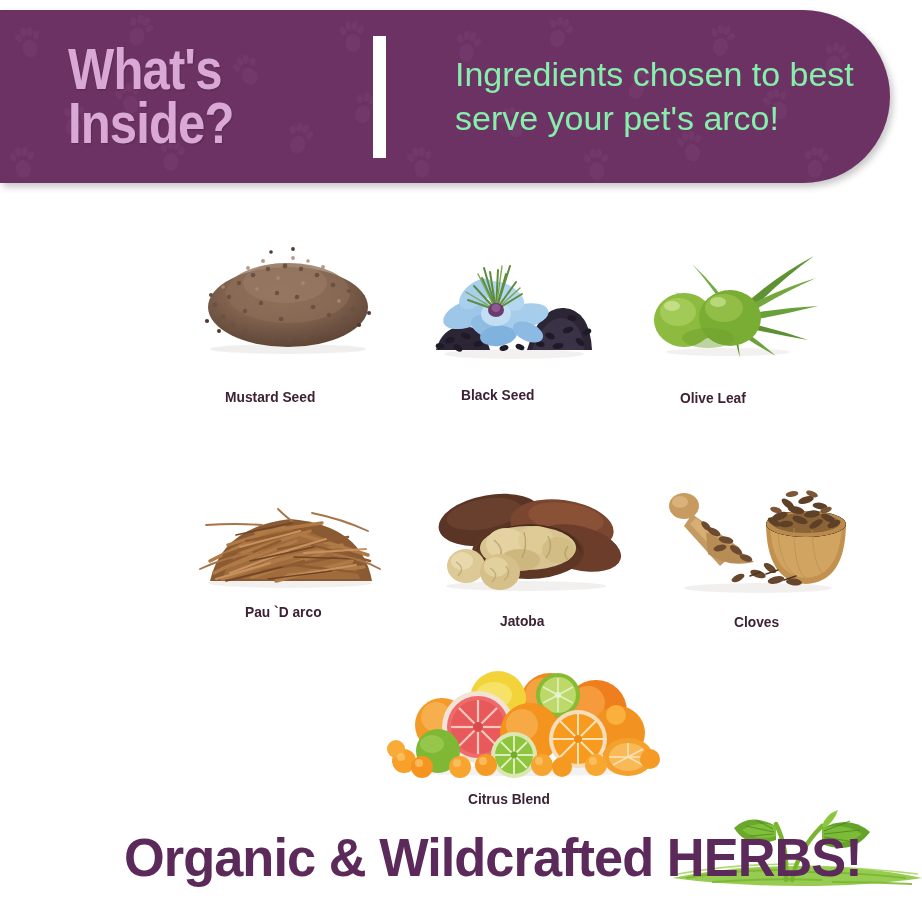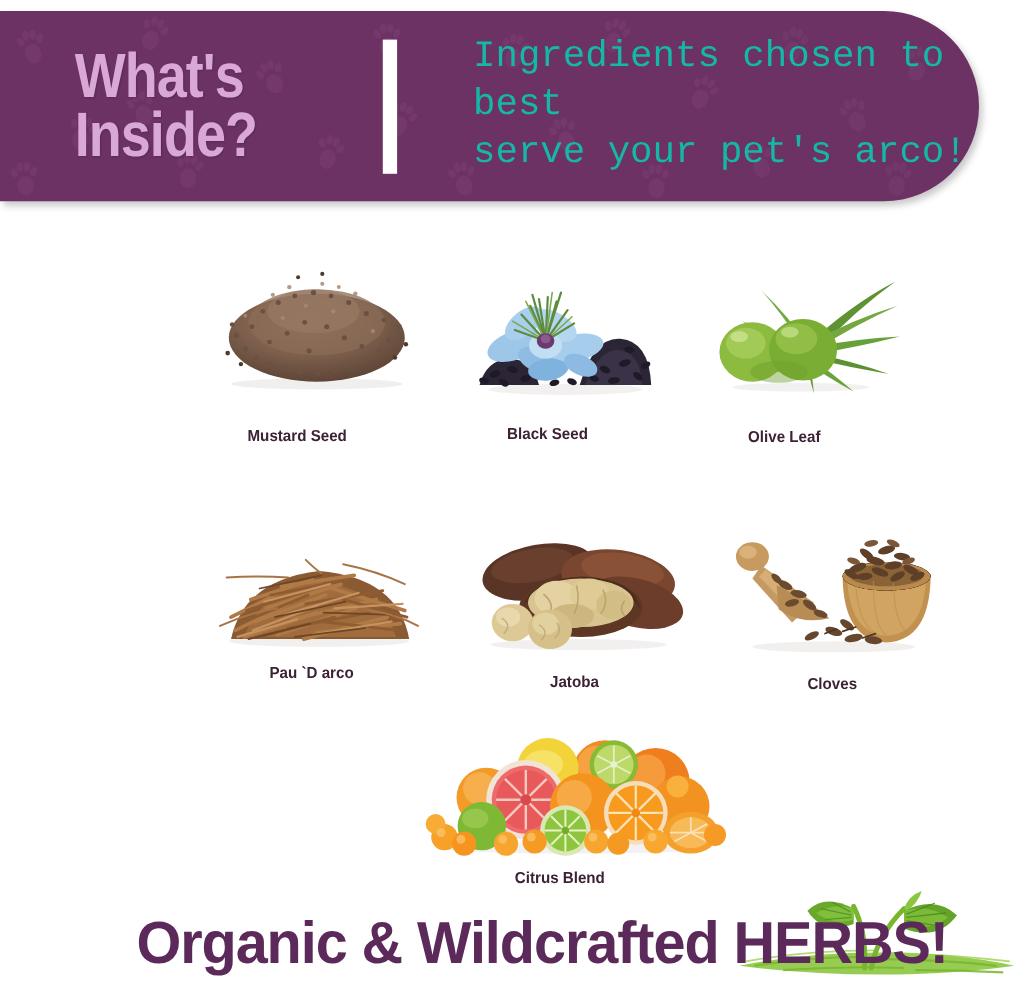--- a/index.html
+++ b/index.html
@@ -21,22 +21,22 @@
   .banner-title{
     color:#d9a8d4;font-weight:bold;font-size:57px;line-height:.94;
     margin-left:68px;width:250px;letter-spacing:-1px;
     transform:scaleX(.86);transform-origin:left center;
     text-shadow:1px 1px 2px rgba(0,0,0,.18);
   }
   .divider{
     width:13px;height:122px;background:#ffffff;margin-left:14px;flex:none;
   }
   .banner-sub{
-    color:#14b8a6;font-size:34px;line-height:1.28;margin-left:28px;
-    font-weight:400;max-width:460px;font-family:Liberation Mono, monospace;
+    color:#86efac;font-size:34px;line-height:1.28;margin-left:28px;
+    font-weight:400;max-width:460px;
   }
 
   
   .grid{position:absolute;left:0;top:196px;width:922px;}
   .cell{position:relative;}
   .art{position:absolute;}
   .caption{
     position:absolute;color:#3d2235;font-size:14.5px;font-weight:bold;
     white-space:nowrap;transform:scaleX(.95);transform-origin:left center;
   }

